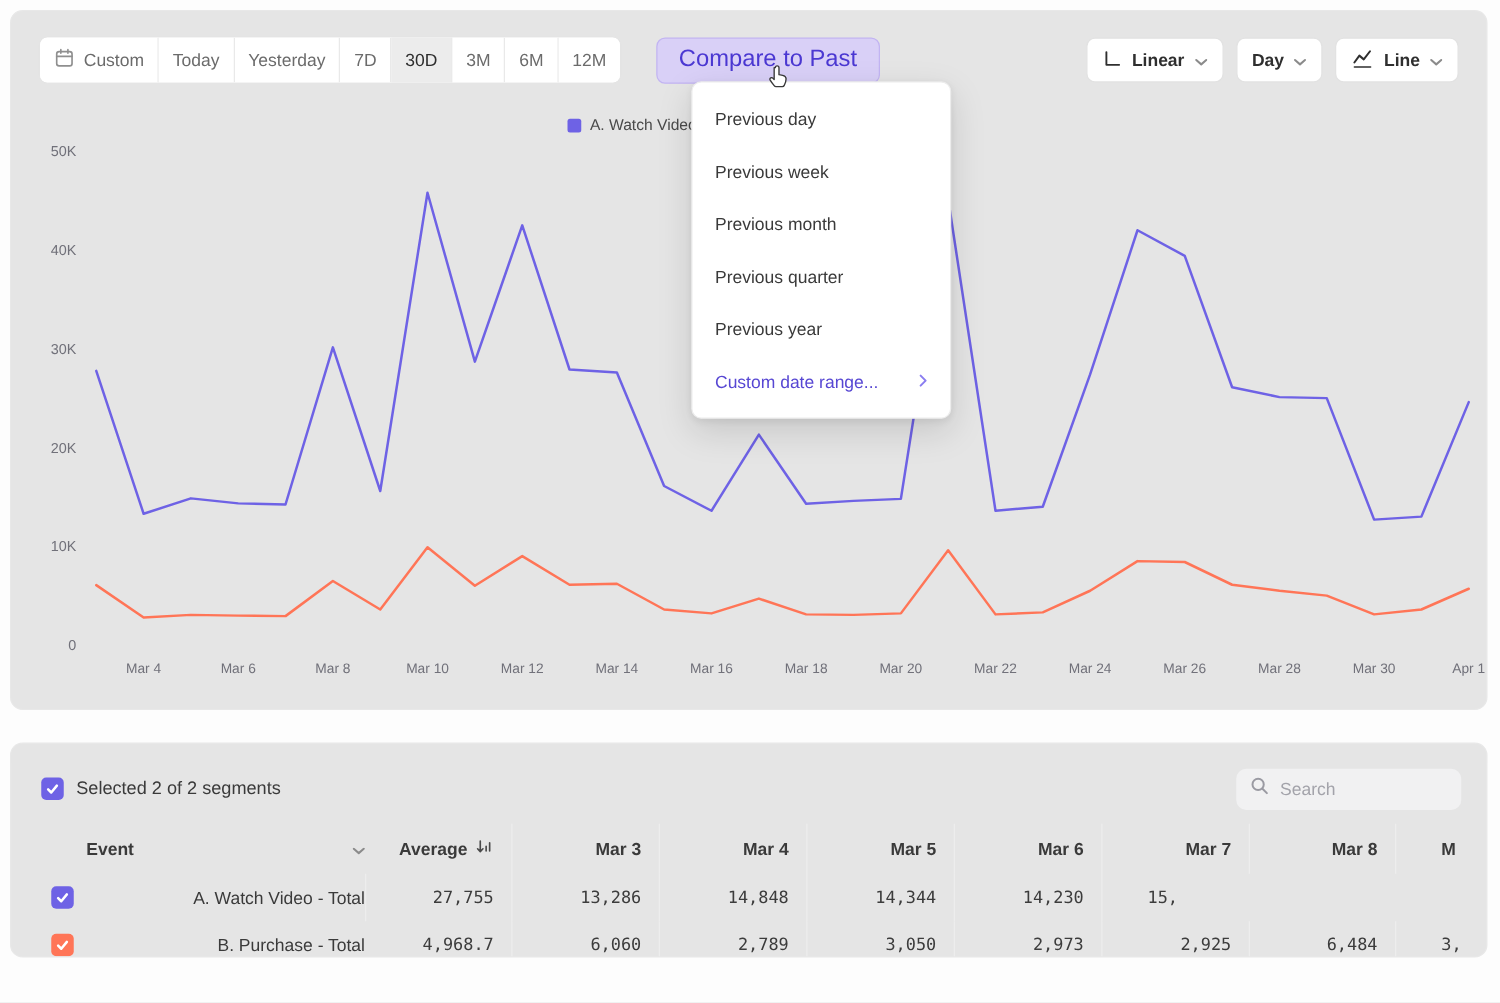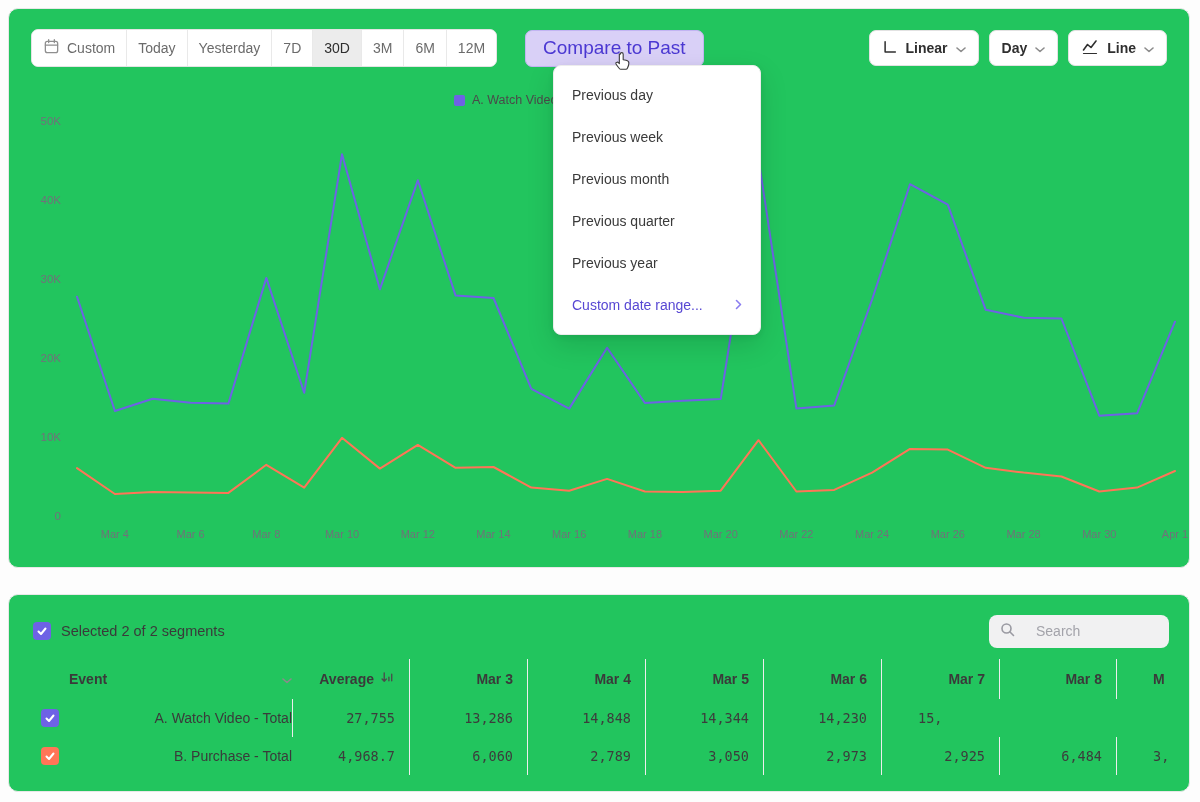--- a/index.html
+++ b/index.html
@@ -6,26 +6,26 @@
   html,body { width:1200px; height:802px; }
   body {
     position: relative;
     background: #fdfdfd;
     font-family: "Liberation Sans", sans-serif;
     color: #3a3a3a;
     overflow: hidden;
   }
   .card {
     position: absolute;
-    background: #22c55e;
+    background: #e5e5e5;
     border: 1px solid #e8e8e8;
     border-radius: 10px;
   }
   .chart-card { left:8px; top:8px; width:1182px; height:560px; }
-  .table-card { left:8px; top:594px; width:1182px; height:198px; overflow:hidden; }
+  .table-card { left:8px; top:594px; width:1182px; height:172px; overflow:hidden; }
 
   
   .toolbar {
     position:absolute; left:22px; right:22px; top:20px;
     display:flex; align-items:center;
   }
   .range-group {
     display:flex; border:1px solid #e4e4e4; border-radius:7px; overflow:hidden;
     background:#fff;
   }
@@ -86,21 +86,21 @@
   }
   .checkbox {
     width:18px; height:18px; border-radius:4px;
     display:flex; align-items:center; justify-content:center;
     background:#6e62e5; cursor:pointer; flex:0 0 auto;
   }
   .selected-text { margin-left:10px; font-size:14.5px; color:#3a3a3a; }
   .search-box {
     margin-left:auto; width:180px; height:33px;
     background:#f1f1f2; border-radius:8px;
-    display:flex; align-items:center; padding:0 10px; gap:20px;
+    display:flex; align-items:center; padding:0 10px; gap:8px;
   }
   .search-box input {
     border:none; background:transparent; outline:none; width:100%;
     font-family:inherit; font-size:14px; color:#3a3a3a;
   }
   .search-box input::placeholder { color:#a3a3aa; }
 
   .grid-row {
     display:grid;
     grid-template-columns:283px 117px 118px 118px 118px 118px 118px 117px 140px;

